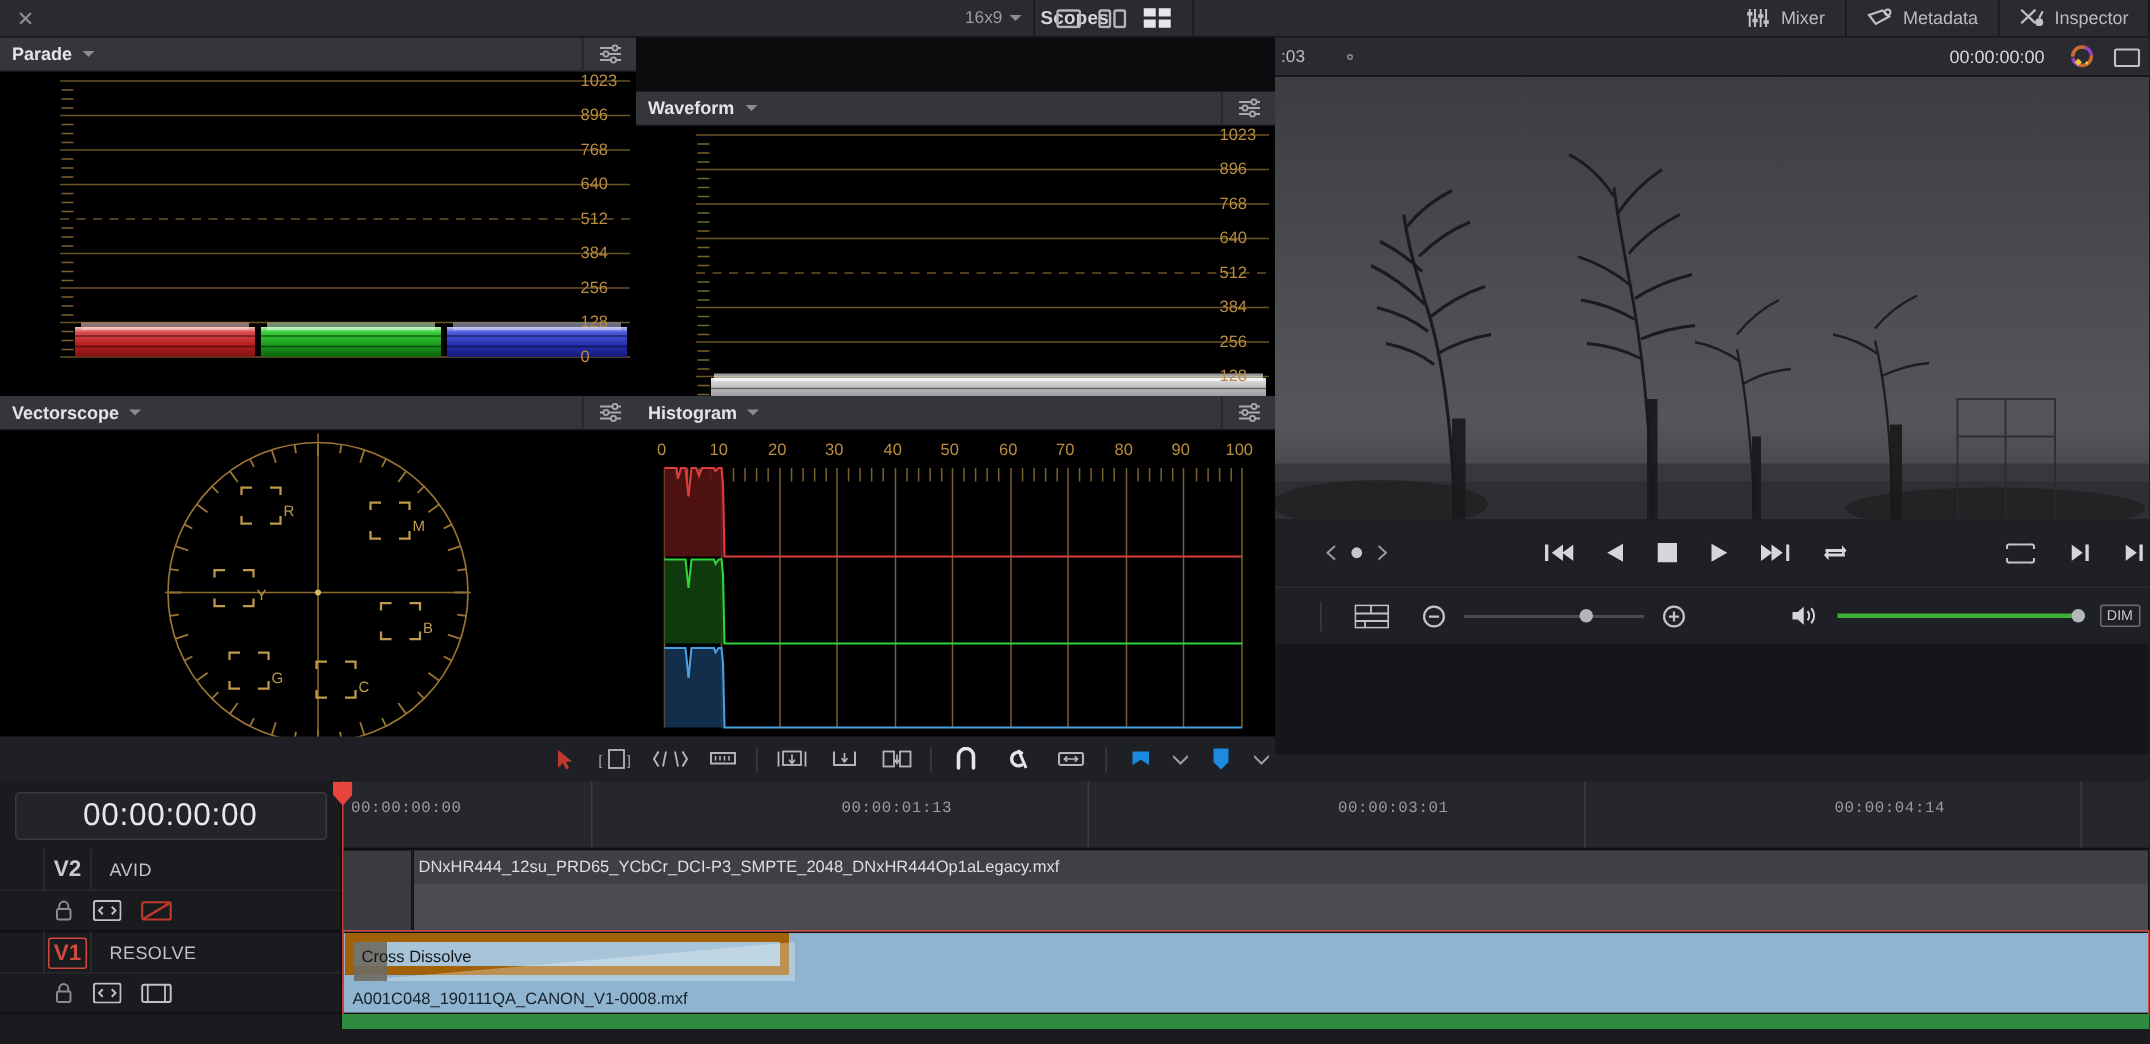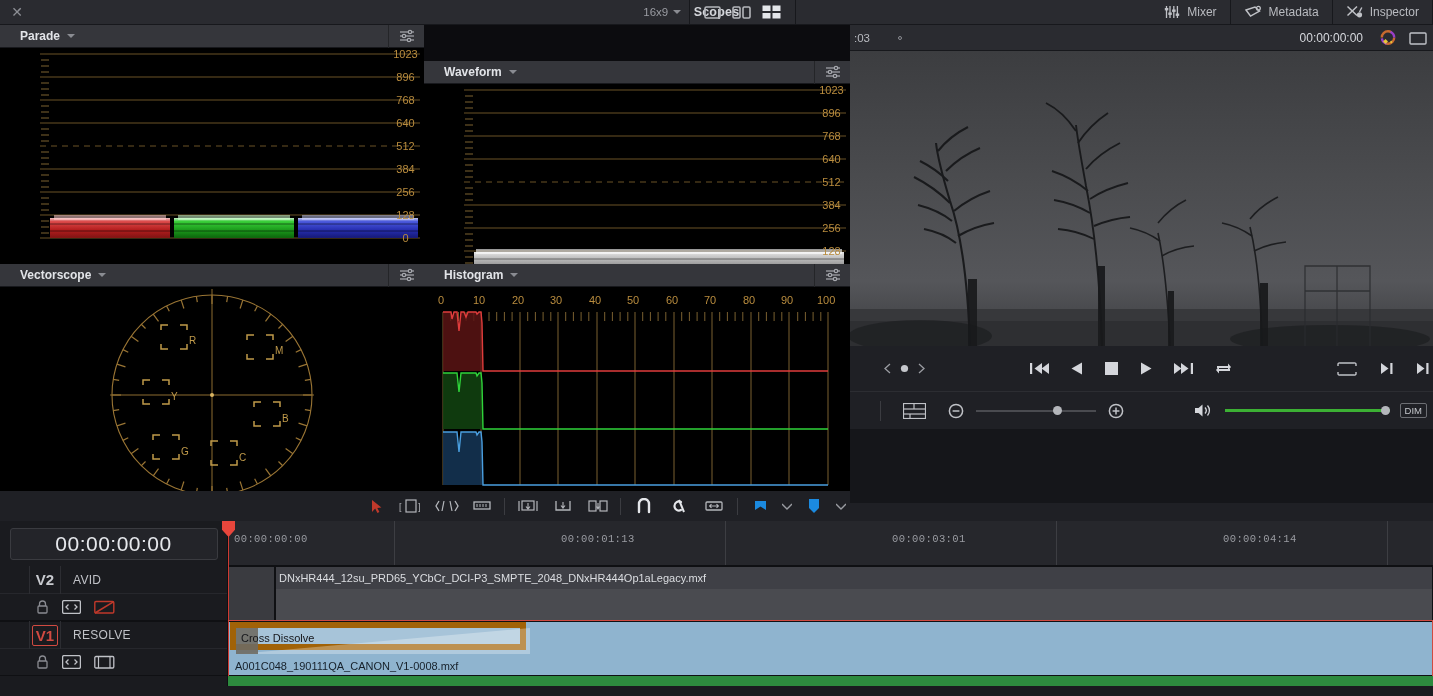--- a/index.html
+++ b/index.html
@@ -37,26 +37,26 @@
   }
   .panel-btn svg { display:block; }
 
   
   .scopes { position:absolute; top:25px; left:0; width:850px; height:478px; background:#0c0c0f; }
   .sc-panel { position:absolute; background:#000; }
   .sc-head {
     height:23px; background:#35363b; display:flex; align-items:center;
     border-bottom:1px solid #17181c;
   }
-  .sc-title { font-size:12px; font-weight:bold; color:#e2e4e8; padding-left:20px; }
+  .sc-title { font-size:12px; font-weight:bold; color:#e2e4e8; padding-left:8px; }
   .sc-caret { margin-left:7px; width:0;height:0;border-left:4px solid transparent;border-right:4px solid transparent;border-top:4px solid #8a8c92; }
   .sc-gear { margin-left:auto; width:36px; height:23px; display:flex; align-items:center; justify-content:center;
              border-left:1px solid #242528; cursor:pointer; }
   .sc-body { position:relative; background:#000; overflow:hidden; }
-  .axis-lbl { position:absolute; right:0; font-size:11px; color:#b98c3e; text-align:center; line-height:1; }
+  .axis-lbl { position:absolute; right:0; font-size:11px; color:#b98c3e; text-align:left; line-height:1; }
   .hist-lbl { position:absolute; font-size:11px; color:#b98c3e; }
 
   
   .viewer { position:absolute; top:25px; left:850px; width:583px; height:478px; background:#15161a; }
   .viewer-head { height:26px; background:#2a2b30; display:flex; align-items:center; position:relative;
                  border-bottom:1px solid #17181c; }
   .vh-tc { font-size:11.5px; color:#b9bbc0; padding-left:4px; }
   .vh-dot { width:4px;height:4px;border-radius:50%;border:1px solid #8a8c92; margin-left:28px; }
   .vh-title { position:absolute; left:0; right:0; text-align:center; font-size:12px;
               color:#d04a41; font-weight:bold; display:flex; justify-content:center; align-items:center; gap:6px; }

